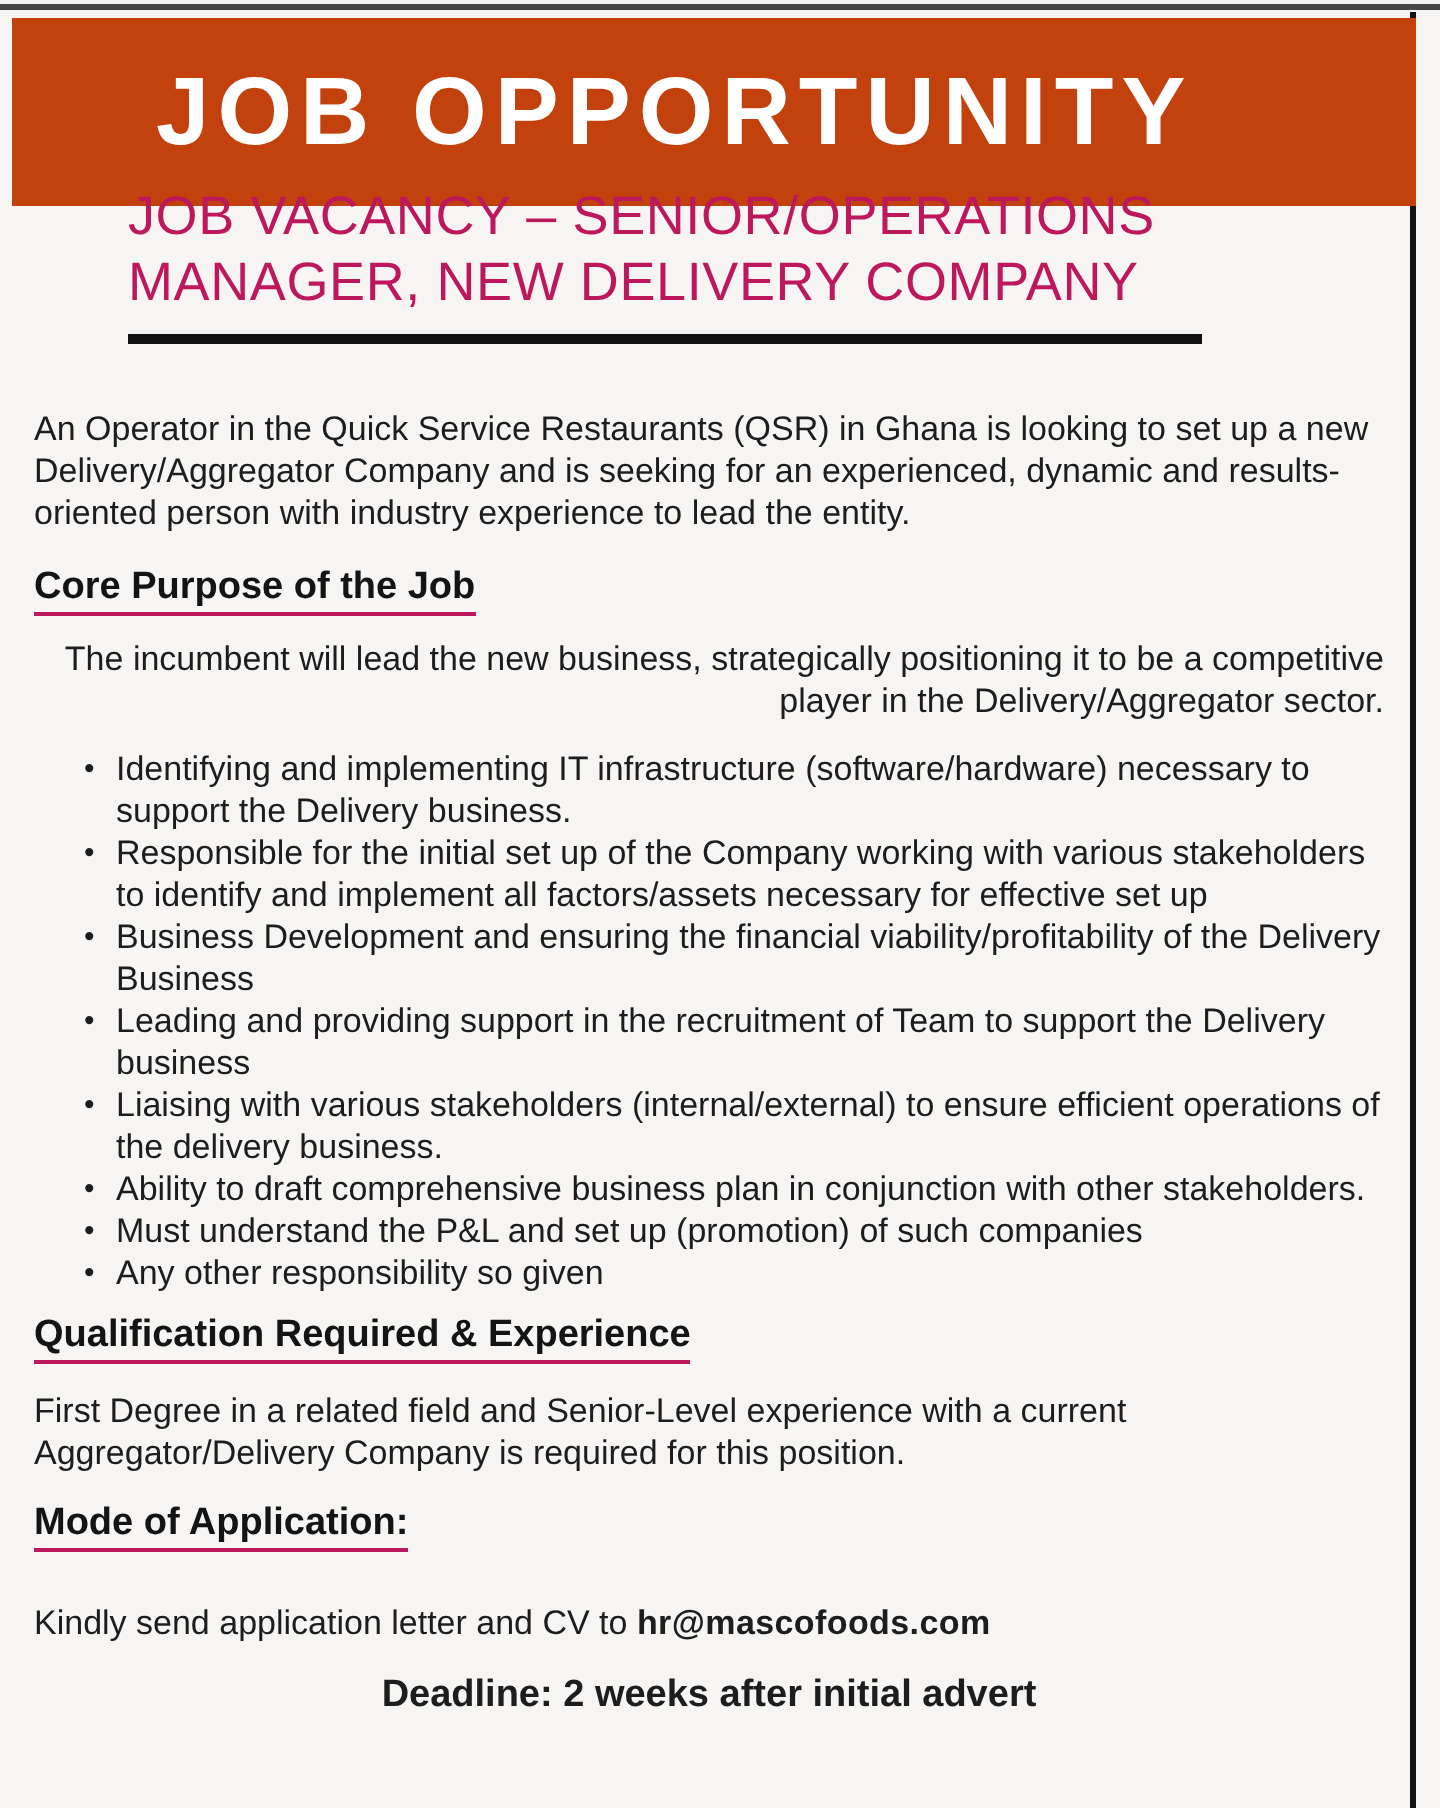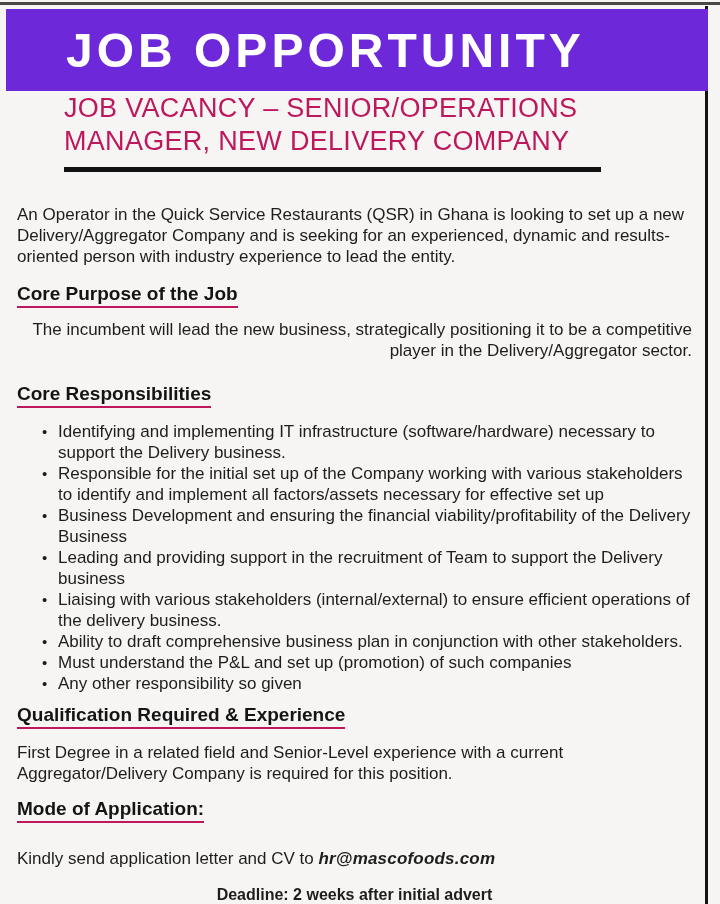--- a/index.html
+++ b/index.html
@@ -17,23 +17,23 @@
   .top-rule {
     position:absolute; top:2px; left:0; width:100%; height:3px;
     background:#474747;
   }
   .right-rule {
     position:absolute; top:6px; bottom:0; right:12px; width:3px;
     background:#141414;
   }
 
   .banner {
-    position:absolute; top:9px; left:6px; right:12px; height:82px;
-    background:#6d28d9;
-    display:flex; align-items:center;
+    position:absolute; top:9px; left:6px; right:12px; height:94px;
+    background:#c2410c;
+    display:flex; align-items:center;padding-left:12px;
   }
   .banner h1 {
     margin:0 0 0 60px;
     color:#ffffff;
     font-size:48px;
     font-weight:bold;
     letter-spacing:4px;
     white-space:nowrap;
   }
 
@@ -91,27 +91,27 @@
     padding-left:16px;
     line-height:21px;
   }
   ul.resp-list li::before {
     content:"\2022";
     position:absolute; left:0; top:0;
     font-size:15px;
   }
 
   .apply-line { margin-top:25px !important; }
-  .apply-line .email { font-weight:bold; font-style:italic; letter-spacing:0.2px; }
+  .apply-line .email { font-weight:bold; letter-spacing:0.2px; }
 
   .deadline {
     margin-top:15px !important;
     text-align:center;
     font-weight:bold;
-    font-size:16px;
+    font-size:19px;
   }
 </style>
 </head>
 <body>
 
 <div class="page">
 
   <div class="top-rule"></div>
   <div class="right-rule"></div>
 
@@ -124,21 +124,20 @@
     <div class="subtitle-underline"></div>
   </section>
 
   <main class="content">
 
     <p class="intro">An Operator in the Quick Service Restaurants (QSR) in Ghana is looking to set up a new Delivery/Aggregator Company and is seeking for an experienced, dynamic and results-oriented person with industry experience to lead the entity.</p>
 
     <h3 class="h-core-purpose">Core Purpose of the Job</h3>
     <p class="cp-body">The incumbent will lead the new business, strategically positioning it to be a competitive player in the Delivery/Aggregator sector.</p>
 
-    <h3 class="h-core-resp">Core Responsibilities</h3>
     <ul class="resp-list">
         <li>Identifying and implementing IT infrastructure (software/hardware) necessary to support the Delivery business.</li>
         <li>Responsible for the initial set up of the Company working with various stakeholders to identify and implement all factors/assets necessary for effective set up</li>
         <li>Business Development and ensuring the financial viability/profitability of the Delivery Business</li>
         <li>Leading and providing support in the recruitment of Team to support the Delivery business</li>
         <li>Liaising with various stakeholders (internal/external) to ensure efficient operations of the delivery business.</li>
         <li>Ability to draft comprehensive business plan in conjunction with other stakeholders.</li>
         <li>Must understand the P&amp;L and set up (promotion) of such companies</li>
         <li>Any other responsibility so given</li>
       </ul>

